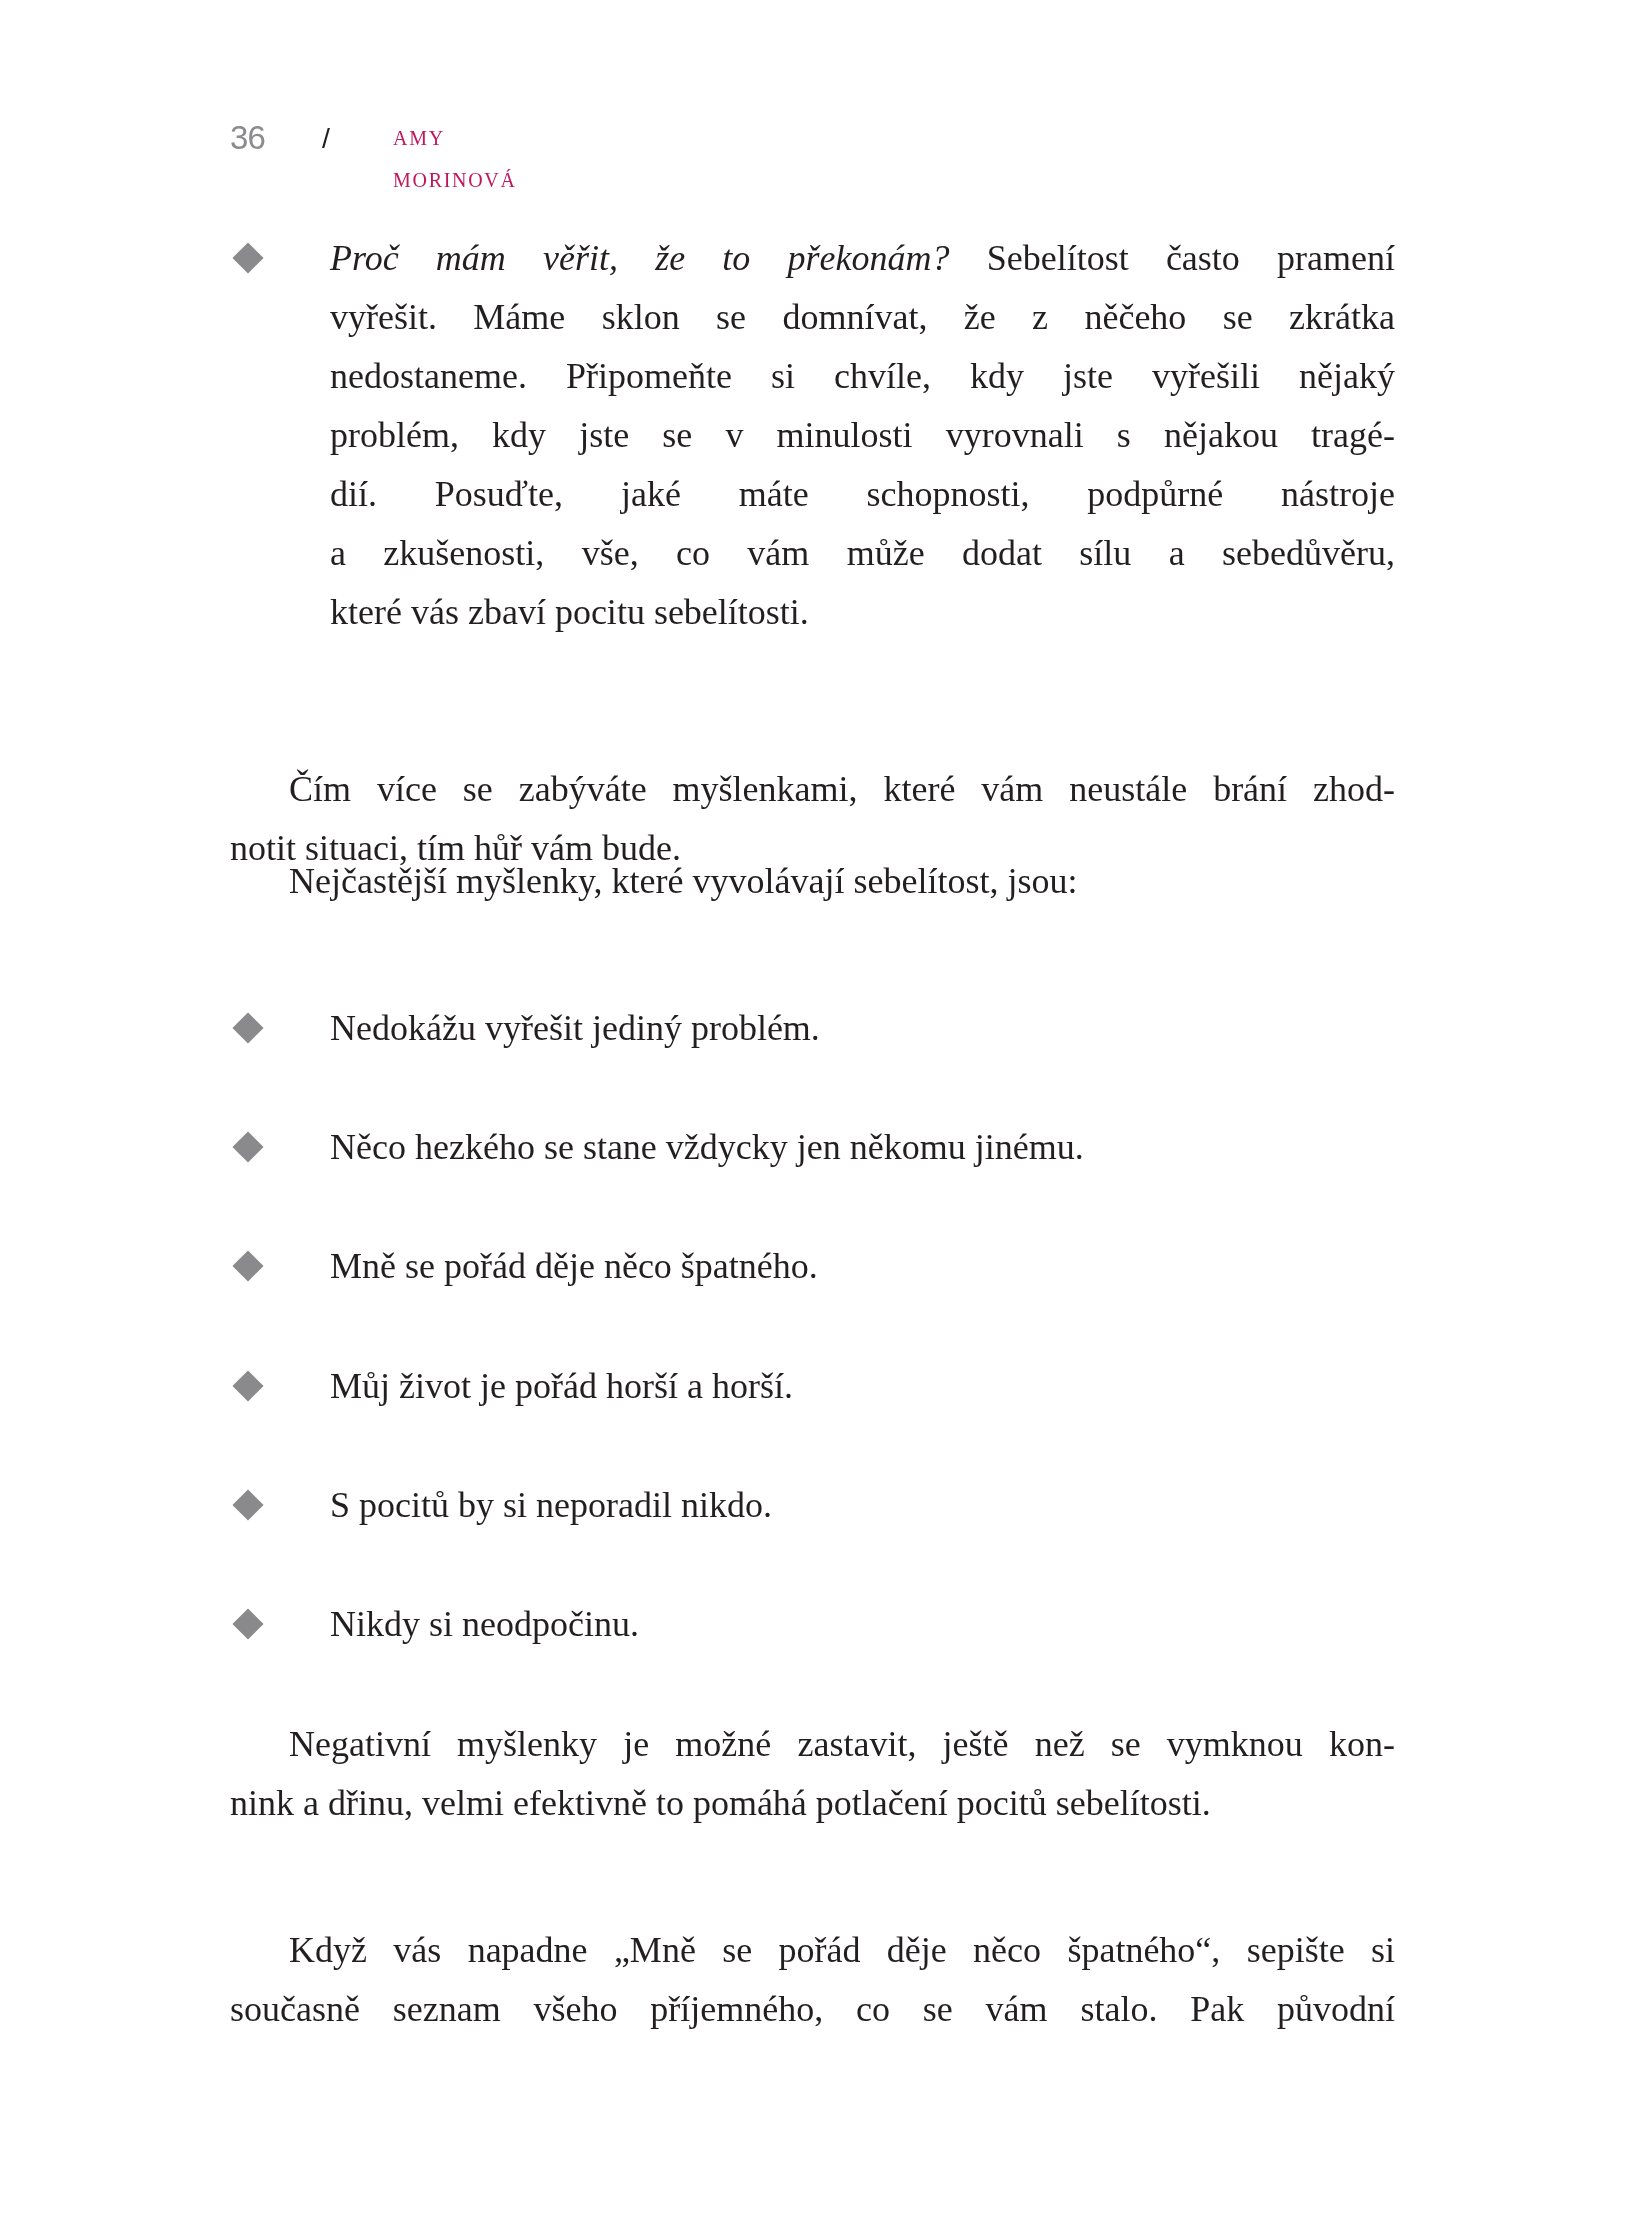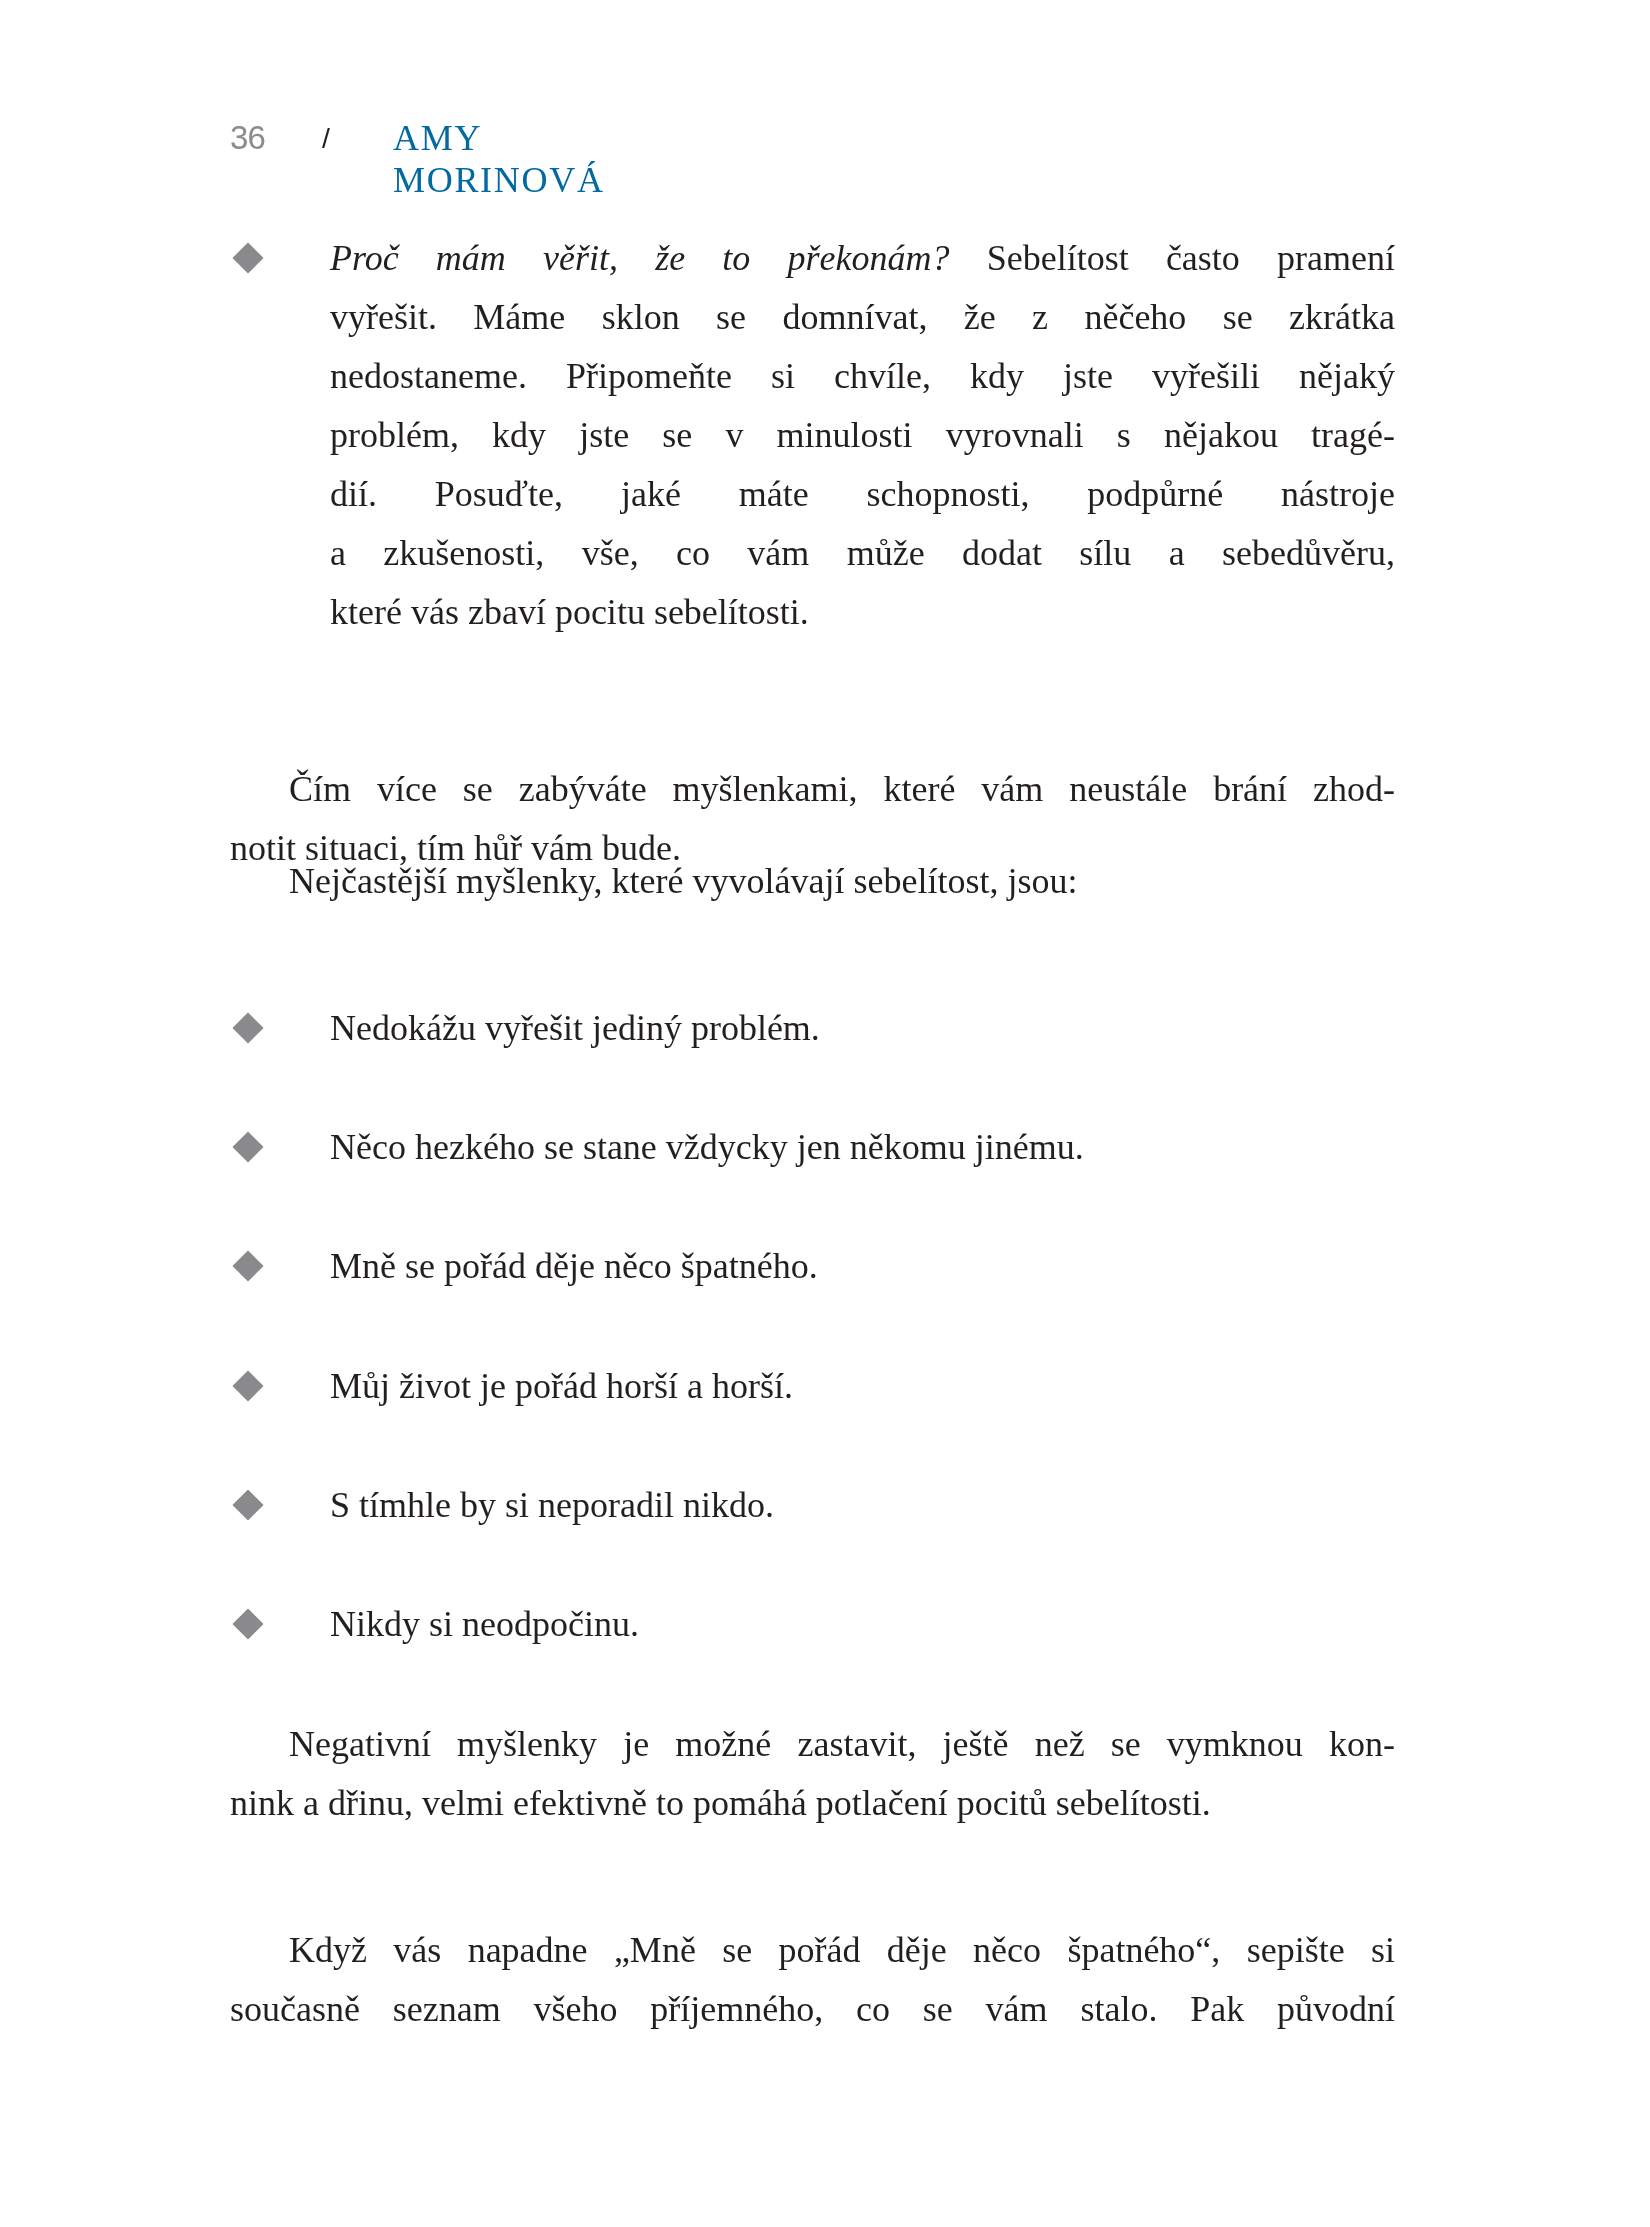--- a/index.html
+++ b/index.html
@@ -14,21 +14,21 @@
     position: absolute; left: 0; top: 0;
     font-family: "Liberation Sans", "DejaVu Sans", sans-serif;
     font-size: 33px; color: #8c8c8e; letter-spacing: -0.8px; line-height: 42px;
   }
   .sep {
     position: absolute; left: 92px; top: 0;
     font-family: "Liberation Sans", sans-serif; font-size: 28.5px; line-height: 42px; color: #231f20;
   }
   .author {
     position: absolute; left: 163px; top: 0;
-    font-size: 36px; line-height: 42px; letter-spacing: 1.7px; color: #0369a1;
+    font-size: 20px; line-height: 42px; letter-spacing: 1.7px; color: #be185d;
   }
   .text-block {
     position: absolute; left: 230px; width: 1165px;
     font-size: 36px; line-height: 59px;
   }
   .bullet-item { position: absolute; left: 230px; width: 1165px; }
   .diamond {
     position: absolute; left: 6.7px; width: 22px; height: 22px;
     background: #8a8a8c; transform: rotate(45deg);
   }
@@ -94,21 +94,21 @@
   </div>
   <div class="bullet-item" style="top: 1357px;">
     <span class="diamond" style="top: 18.4px;"></span>
     <div class="bullet-text">
         <span class="line">Můj život je pořád horší a horší.</span>
       </div>
   </div>
   <div class="bullet-item" style="top: 1476px;">
     <span class="diamond" style="top: 18.4px;"></span>
     <div class="bullet-text">
-        <span class="line">S tímhle by si neporadil nikdo.</span>
+        <span class="line">S pocitů by si neporadil nikdo.</span>
       </div>
   </div>
   <div class="bullet-item" style="top: 1595px;">
     <span class="diamond" style="top: 18.4px;"></span>
     <div class="bullet-text">
         <span class="line">Nikdy si neodpočinu.</span>
       </div>
   </div>
 
   <div class="text-block" style="top: 1715px;">

